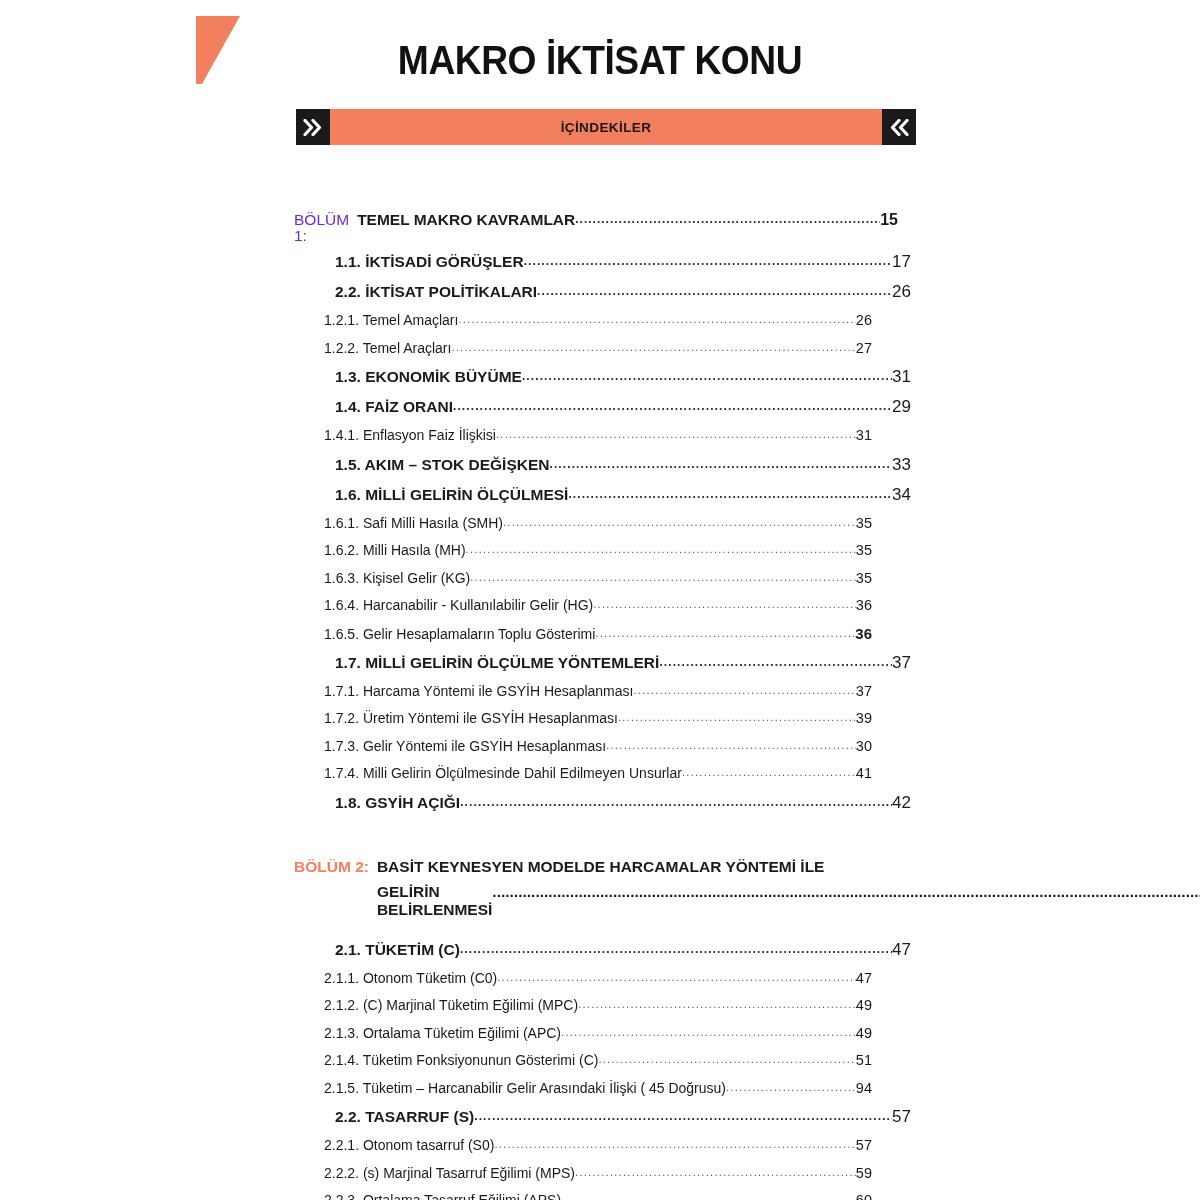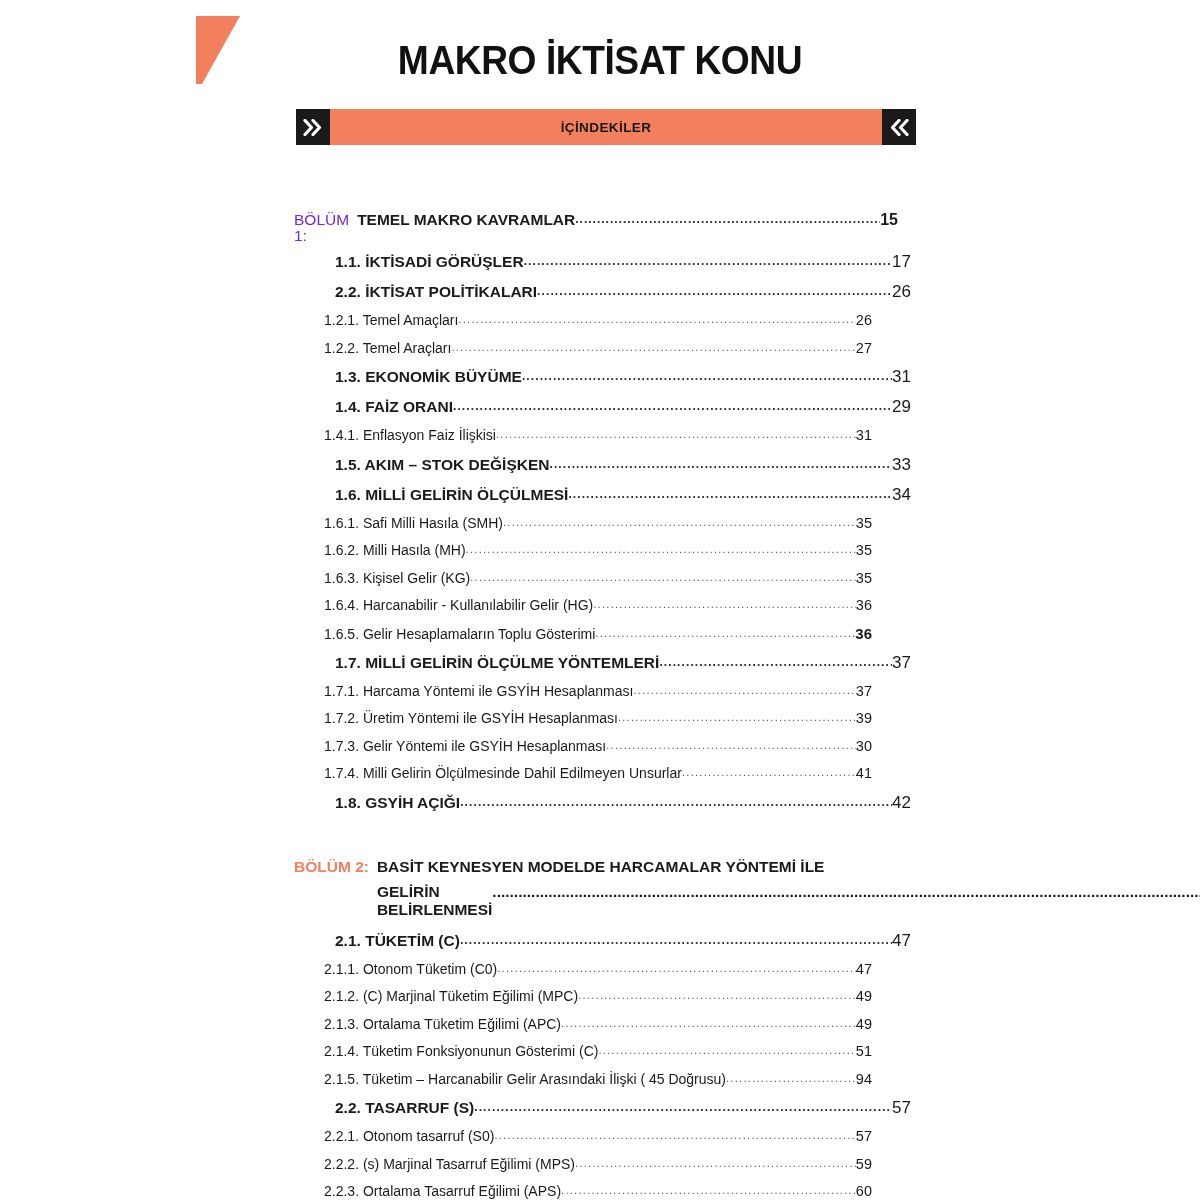--- a/index.html
+++ b/index.html
@@ -128,21 +128,21 @@
     margin-right: 8px;
     margin-top: 24px;
   }
   .lvl-ch .page-no { font-weight: bold; font-size: 16px; }
   .lvl-ch .leader { letter-spacing: 1.0px; }
 
   
   .ch-wrap {
     display: flex;
     align-items: flex-start;
-    margin-bottom: 13px;
+    margin-bottom: 22px;
     font-size: 15.5px;
     font-weight: bold;
   }
   .ch-wrap .chap-tag {
     color: #F2805E;
     font-weight: bold;
     flex: 0 0 auto;
     margin-right: 8px;
     white-space: pre;
   }

